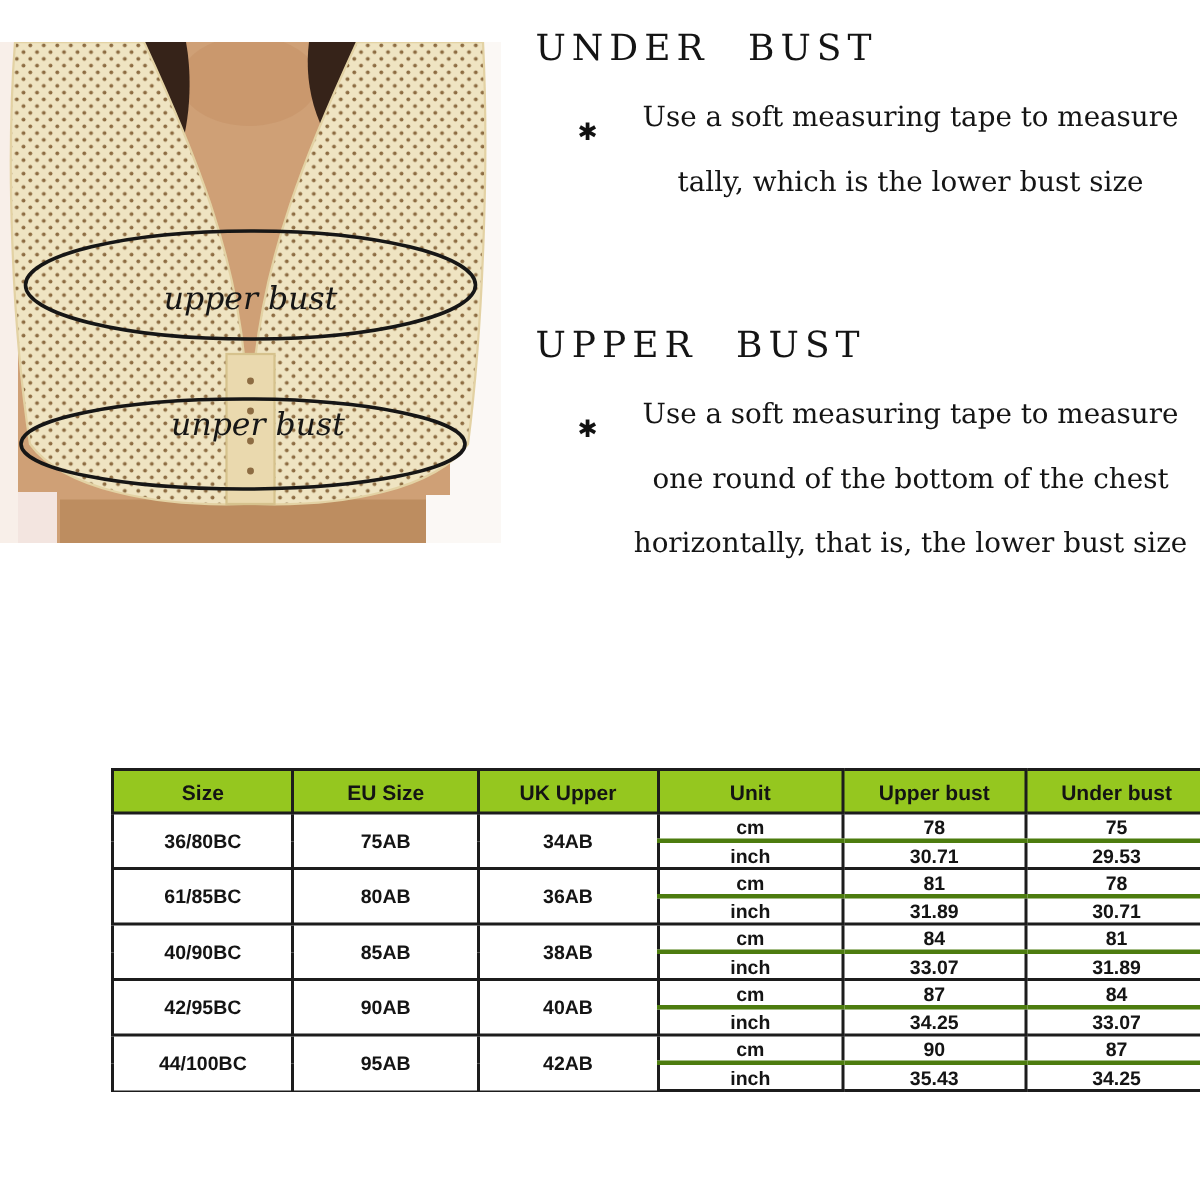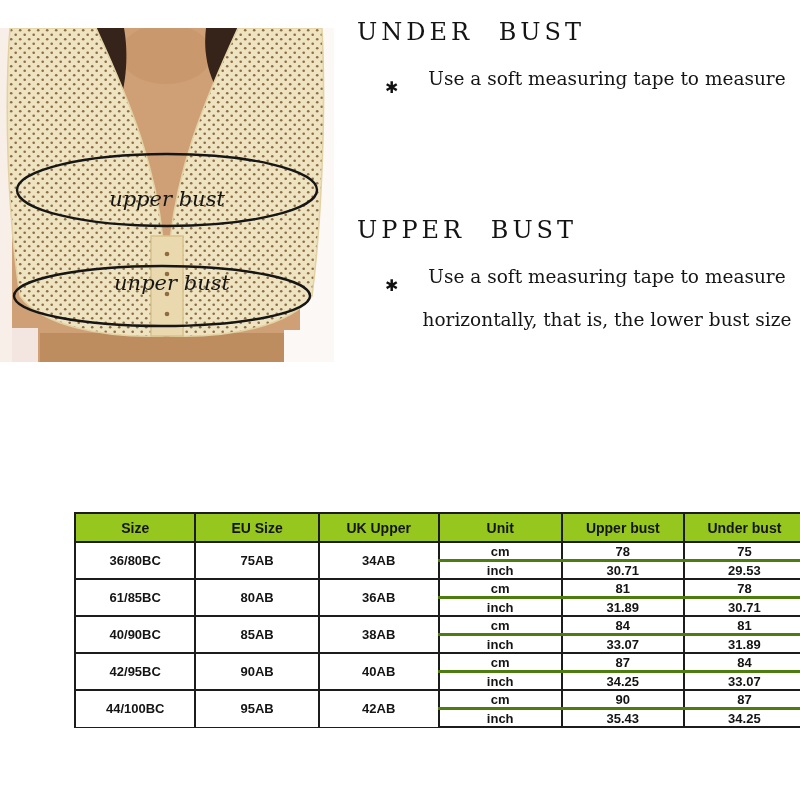--- a/index.html
+++ b/index.html
@@ -72,28 +72,30 @@
       <ellipse cx="162" cy="268" rx="148" ry="30" fill="none" stroke="#161616" stroke-width="2.4"></ellipse>
       <text x="172" y="262" text-anchor="middle" font-family="DejaVu Serif, serif" font-style="italic" font-size="21" fill="#161616">unper bust</text>
     </svg>
   </div>
 
   <div class="section section-1">
     <div class="heading">UNDER BUST</div>
     <div class="lines">
       <span class="bullet">✱</span>
       <div>Use a soft measuring tape to measure</div>
+      <div>tally, which is the lower bust size</div>
     </div>
   </div>
 
   <div class="section section-2">
     <div class="heading">UPPER BUST</div>
     <div class="lines">
       <span class="bullet">✱</span>
       <div>Use a soft measuring tape to measure</div>
+      <div>one round of the bottom of the chest</div>
       <div>horizontally, that is, the lower bust size</div>
     </div>
   </div>
 
   <table class="size">
     <colgroup>
       <col style="width:16.5%">
         <col style="width:16.9%">
         <col style="width:16.4%">
       <col style="width:16.9%">

